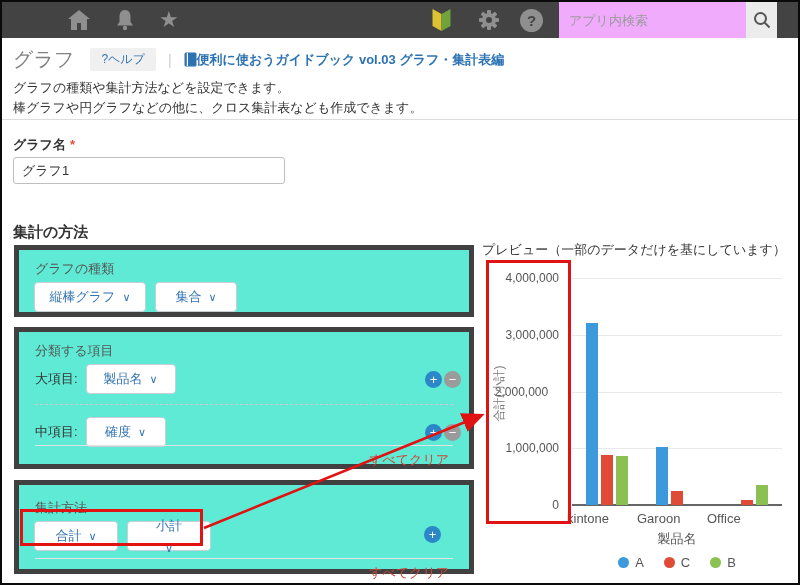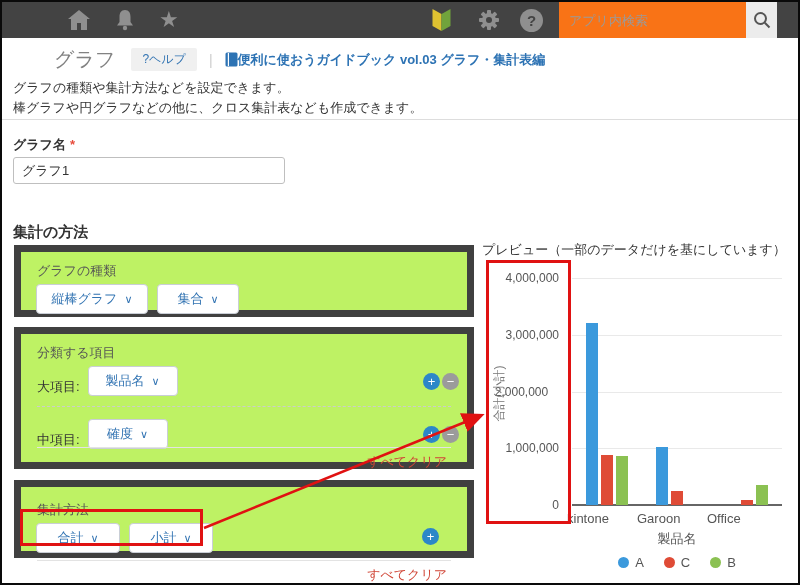--- a/index.html
+++ b/index.html
@@ -11,49 +11,49 @@
   .hicon { display:inline-flex; align-items:center; justify-content:center; cursor:pointer; }
   .hamburger { width:23px; margin-left:20px; display:flex; flex-direction:column; gap:4px; }
   .hamburger span { display:block; height:3px; background:#8f8f8f; border-radius:1px; }
   .home-ic { margin-left:22px; }
   .bell-ic { margin-left:24px; }
   .star-ic { margin-left:24px; color:#8f8f8f; font-size:22px; line-height:1; }
   .beginner-ic { margin-left:auto; }
   .gear-ic { margin-left:24px; }
   .help-circle { margin-left:20px; width:23px; height:23px; border-radius:50%; background:#8f8f8f; color:#434343; font-weight:bold; font-size:15px; display:flex; align-items:center; justify-content:center; }
   .searchwrap { margin-left:16px; height:36px; display:flex; }
-  .searchwrap input { width:187px; height:36px; border:none; outline:none; padding:12px 10px; font-size:13px; color:#333; background:#f97316; }
+  .searchwrap input { width:187px; height:36px; border:none; outline:none; padding:12px 10px; font-size:13px; color:#333; background:#f0abfc; }
   .searchwrap input::placeholder { color:#9a9a9a; }
   .search-btn { width:31px; height:36px; background:#ececec; border:none; display:flex; align-items:center; justify-content:center; cursor:pointer; }
 
   
-  .title-row { position:absolute; left:11px; top:44px; display:flex; align-items:center;margin-left:41px; }
+  .title-row { position:absolute; left:11px; top:44px; display:flex; align-items:center; }
   .page-title { font-size:20px; color:#828282; }
   .help-btn { margin-left:16px; background:#f0f0f0; color:#3173b2; font-size:12px; padding:3px 11px; border:none; border-radius:2px; cursor:pointer; }
   .vsep { margin:0 12px; color:#ccc; font-size:14px; }
   .guide-link { display:flex; align-items:center; color:#2d73b4; font-size:13px; font-weight:bold; text-decoration:none; cursor:pointer; }
   .desc { position:absolute; left:11px; top:76px; font-size:13px; color:#333; line-height:1.55; }
   .hdivider { position:absolute; left:0; right:0; top:117px; border-top:1px solid #ddd; }
 
   .field-label { position:absolute; left:11px; top:134px; font-size:13px; font-weight:bold; color:#333; }
   .req { color:#e74c3c; margin-left:4px; }
   .name-input { position:absolute; left:11px; top:155px; width:272px; height:27px; border:1px solid #bfbfbf; border-radius:3px; padding:0 8px; font-size:13px; color:#333; }
   .section-label { position:absolute; left:11px; top:221px; font-size:15px; font-weight:bold; color:#333; }
 
   
-  .box { position:absolute; left:12px; width:460px; background:#bef264; border:7px solid #404040; }
+  .box { position:absolute; left:12px; width:460px; background:#5eead4; border:5px solid #404040; }
   .box1 { top:243px; height:72px; }
   .box2 { top:325px; height:142px; }
-  .box3 { top:478px; height:78px;padding-left:36px; }
+  .box3 { top:478px; height:94px;padding-left:36px; }
   .box-cap { position:absolute; left:16px; top:10px; font-size:13px; color:#555; }
   .btnrow { position:absolute; left:15px; display:flex; gap:9px; }
   .dd-btn { height:30px; border:1px solid #c9ced6; border-radius:4px; background:#fff; color:#3173b2; font-size:13px; display:inline-flex; align-items:center; justify-content:center; gap:7px; cursor:pointer; padding:0 14px; }
   .chev { font-size:11px; color:#3173b2; }
   .rowlbl { font-size:13px; color:#333; margin-right:8px; }
-  .g-row { position:absolute; left:16px; display:flex; align-items:flex-end; }
+  .g-row { position:absolute; left:16px; display:flex; align-items:center; }
   .circle-btn { position:absolute; width:17px; height:17px; border-radius:50%; border:none; color:#fff; font-size:13px; line-height:17px; text-align:center; cursor:pointer; padding:0; }
   .plus { background:#2c87c8; }
   .minus { background:#9b9b9b; }
   .dash-div { position:absolute; left:16px; right:16px; border-top:1px dashed #ccc; }
   .solid-div { position:absolute; left:16px; right:16px; border-top:1px solid #e3e3e3; }
   .clear-link { position:absolute; right:20px; font-size:13px; color:#d04536; cursor:pointer; }
 
   
   .preview-title { position:absolute; left:480px; top:239px; font-size:13px; color:#333; }
   #chart { position:absolute; left:480px; top:255px; width:320px; height:330px; overflow:visible; }
@@ -193,21 +193,21 @@
     <div class="clear-link" style="top:119px;">すべてクリア</div>
   </div>
 
   <div class="box box3">
     <div class="box-cap" style="top:14px;">集計方法</div>
     <div class="btnrow" style="top:36px;">
       <button class="dd-btn" style="min-width:84px;">
         <span>合計</span>
           <span class="chev">∨</span>
       </button>
-      <button class="dd-btn" style="min-width:84px;">
+      <button class="dd-btn" style="min-width:84px;flex-direction:column;">
         <span>小計</span>
           <span class="chev">∨</span>
       </button>
     </div>
     <button class="circle-btn plus" style="top:41px; right:28px;">+</button>
     <div class="solid-div" style="top:73px;"></div>
     <div class="clear-link" style="top:79px;">すべてクリア</div>
   </div>
 
   <div class="preview-title">プレビュー（一部のデータだけを基にしています）</div>

